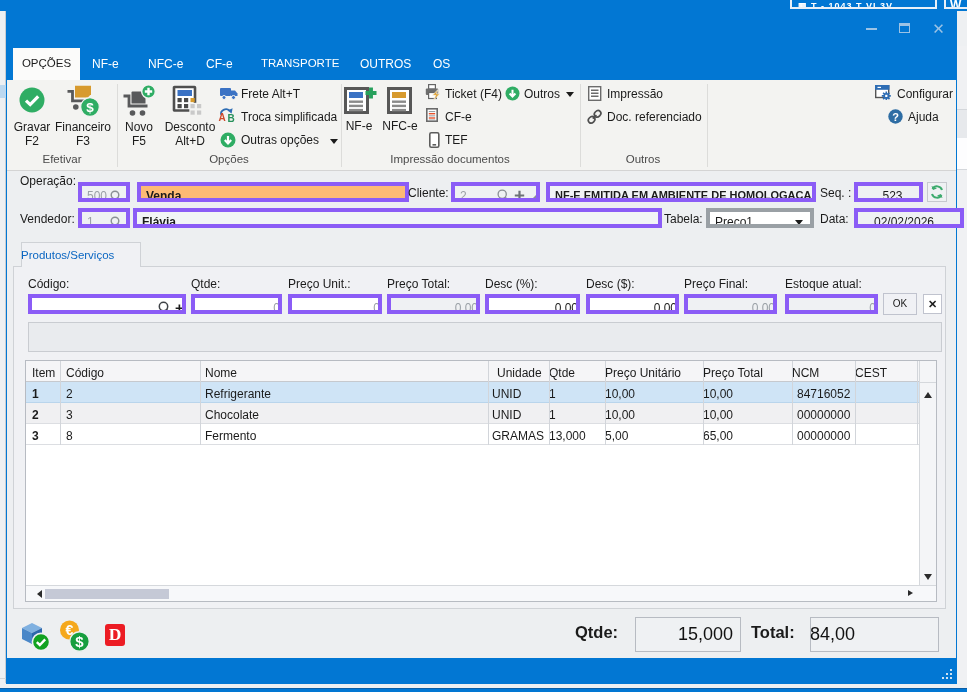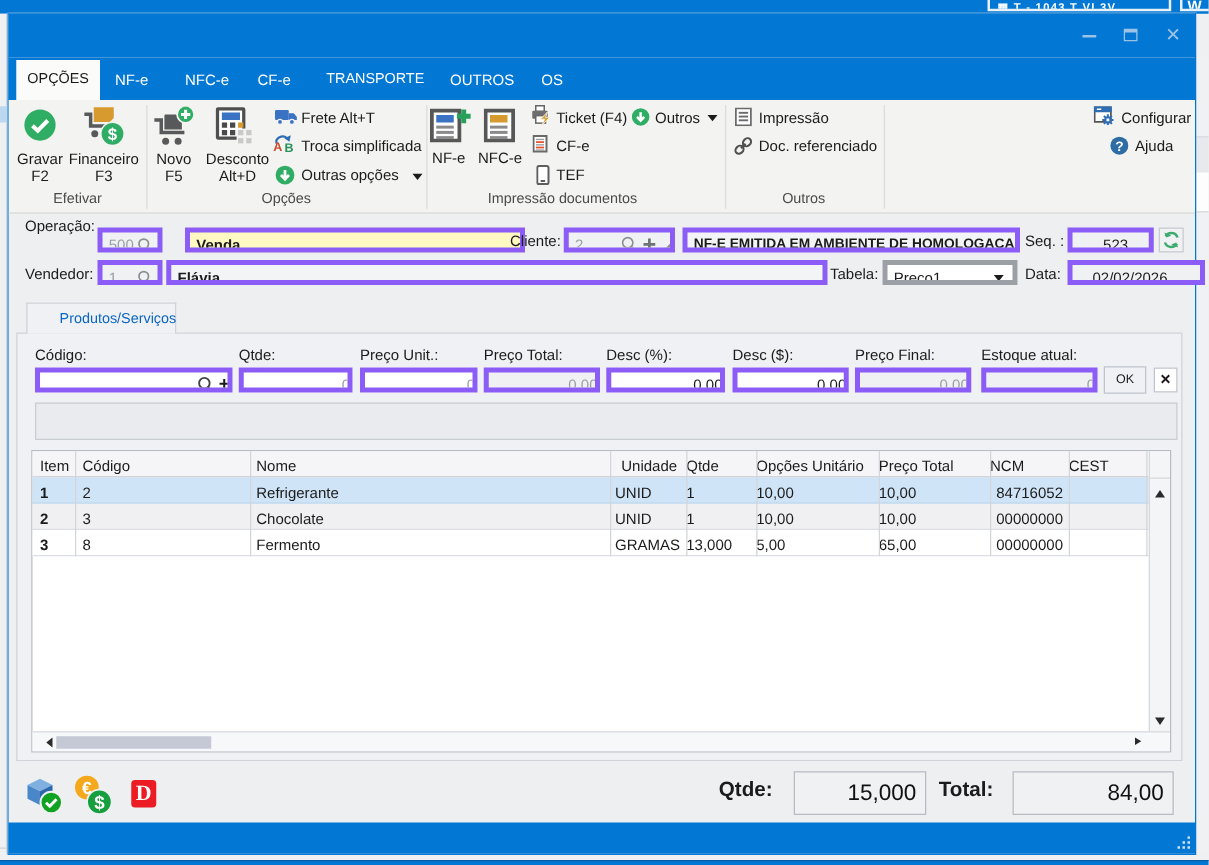--- a/index.html
+++ b/index.html
@@ -224,21 +224,21 @@
 <div id="fields">
 
 <div class="a lbl" style="left:20px;top:174px">Operação:</div>
 <div class="inp" style="left:78px;top:182px;width:52px;height:20px">
         <span class="v gray">500</span>
   <svg class="a" style="right:4px;top:4px" width="12" height="12">
           <circle cx="5" cy="5" r="3.8" stroke="#8a8f94" stroke-width="1.4" fill="none"></circle>
           <path d="M7.8 7.8 L11 11" stroke="#8a8f94" stroke-width="1.4"></path>
         </svg>
 </div>
-<div class="inp" style="left:148px;top:182px;width:272px;height:20px;background:#fef9c3">
+<div class="inp" style="left:137px;top:182px;width:272px;height:20px;background:#fdba74">
         <span class="v" style="font-weight:bold">Venda</span>
       </div>
 <div class="a lbl" style="left:408px;top:186px">Cliente:</div>
 <div class="inp" style="left:451px;top:182px;width:89px;height:20px">
         <span class="v gray">2</span>
   <svg class="a" style="left:42px;top:3px" width="13" height="13">
           <circle cx="5.2" cy="5.2" r="4.1" stroke="#8a8f94" stroke-width="1.3" fill="none"></circle>
           <path d="M8.2 8.2 L12 12" stroke="#8a8f94" stroke-width="1.3"></path>
         </svg>
   <svg class="a" style="left:59px;top:4px" width="12" height="12">
@@ -285,21 +285,21 @@
 </div>
 <div class="a lbl" style="left:820px;top:212px">Data:</div>
 <div class="inp" style="left:854px;top:208px;width:110px;height:20px">
         <span class="v" style="left:0;width:92px;text-align:center">02/02/2026</span>
       </div>
 </div>
 
 <div class="a" style="left:7px;top:241px;width:949px;height:368px;background:#edeff1"></div>
 <div class="a" style="left:13px;top:266px;width:933px;height:343px;border:1px solid #cfd2d6;background:#f0f1f4"></div>
 <div class="a" style="left:21px;top:242px;width:120px;height:25px;background:#f0f1f4;border:1px solid #cfd2d6;border-bottom:none"></div>
-<div class="a" style="left:21px;top:249px;width:120px;text-align:right;font-size:11.5px;color:#0a66c2">Produtos/Serviços</div>
+<div class="a" style="left:21px;top:249px;width:120px;text-align:left;font-size:11.5px;color:#0a66c2">Produtos/Serviços</div>
 <div id="panel">
 
 <div class="a lbl" style="left:28px;top:277px">Código:</div>
 <div class="a lbl" style="left:191px;top:277px">Qtde:</div>
 <div class="a lbl" style="left:288px;top:277px">Preço Unit.:</div>
 <div class="a lbl" style="left:387px;top:277px">Preço Total:</div>
 <div class="a lbl" style="left:485px;top:277px">Desc (%):</div>
 <div class="a lbl" style="left:586px;top:277px">Desc ($):</div>
 <div class="a lbl" style="left:684px;top:277px">Preço Final:</div>
 <div class="a lbl" style="left:785px;top:277px">Estoque atual:</div>
@@ -338,21 +338,21 @@
 <div class="a" style="left:28px;top:322px;width:914px;height:30px;border:1px solid #c9ccd1;background:#e9ebee"></div>
 
 <div class="a" style="left:25px;top:360px;width:912px;height:242px;border:1px solid #b7bbc2;background:#fff"></div>
 
 <div class="a" style="left:26px;top:361px;width:893px;height:21px;background:#f5f5f7;border-bottom:1px solid #c6c9ce"></div>
 <div class="a lbl" style="left:32px;top:366px">Item</div>
 <div class="a lbl" style="left:66px;top:366px">Código</div>
 <div class="a lbl" style="left:205px;top:366px">Nome</div>
 <div class="a lbl" style="left:497px;top:366px">Unidade</div>
 <div class="a lbl rt" style="left:549px;top:366px;width:51px">Qtde</div>
-<div class="a lbl rt" style="left:605px;top:366px;width:93px">Opções Unitário</div>
+<div class="a lbl rt" style="left:605px;top:366px;width:93px">Preço Unitário</div>
 <div class="a lbl rt" style="left:703px;top:366px;width:84px">Preço Total</div>
 <div class="a lbl rt" style="left:792px;top:366px;width:57px">NCM</div>
 <div class="a lbl rt" style="left:855px;top:366px;width:57px">CEST</div>
 
 <div class="a" style="left:26px;top:382px;width:893px;height:21px;background:#cfe4f6;border-bottom:1px solid #b9d5ec"></div>
 <div class="a" style="left:26px;top:403px;width:893px;height:21px;background:#f0f0f2;border-bottom:1px solid #dcdee2"></div>
 <div class="a" style="left:26px;top:424px;width:893px;height:21px;background:#fff;border-bottom:1px solid #dcdee2"></div>
 <div class="a lbl" style="left:32px;top:387px;font-weight:bold">1</div>
 <div class="a lbl" style="left:66px;top:387px">2</div>
 <div class="a lbl" style="left:205px;top:387px">Refrigerante</div>
@@ -417,21 +417,21 @@
 <text x="20.5" y="27" font-size="15" font-weight="bold" fill="#fff" text-anchor="middle" font-family="Liberation Sans">$</text>
 </svg>
 
 <div class="a" style="left:105px;top:624px;width:20px;height:22px;background:#ec1c24;border-radius:3px;color:#fff;font-family:'Liberation Serif',serif;font-weight:bold;font-size:17.5px;text-align:center;line-height:21px">D</div>
 
 <div class="a" style="left:575px;top:623px;font-size:16.5px;font-weight:bold;color:#1b1b1b">Qtde:</div>
 <div class="a" style="left:635px;top:617px;width:106px;height:35px;border:1px solid #b7bbc2;background:#eff1f3"></div>
 <div class="a" style="left:635px;top:624px;width:98px;text-align:right;font-size:18px;color:#111">15,000</div>
 <div class="a" style="left:751px;top:623px;font-size:16.5px;font-weight:bold;color:#1b1b1b">Total:</div>
 <div class="a" style="left:810px;top:617px;width:129px;height:35px;border:1px solid #b7bbc2;background:#eff1f3"></div>
-<div class="a" style="left:810px;top:624px;width:121px;text-align:right;font-size:18px;color:#111">84,00</div>
+<div class="a" style="left:810px;top:624px;width:121px;text-align:left;font-size:18px;color:#111">84,00</div>
 </div>
 
 <div class="a blue" style="left:7px;top:658px;width:949px;height:25px"></div>
 <svg class="a" style="left:941px;top:669px" width="12" height="12">
 <g fill="#cfe2f2">
         <rect x="9" y="0" width="2" height="2"></rect>
         <rect x="9" y="4" width="2" height="2"></rect>
         <rect x="9" y="8" width="2" height="2"></rect>
         <rect x="5" y="4" width="2" height="2"></rect>
         <rect x="5" y="8" width="2" height="2"></rect>

